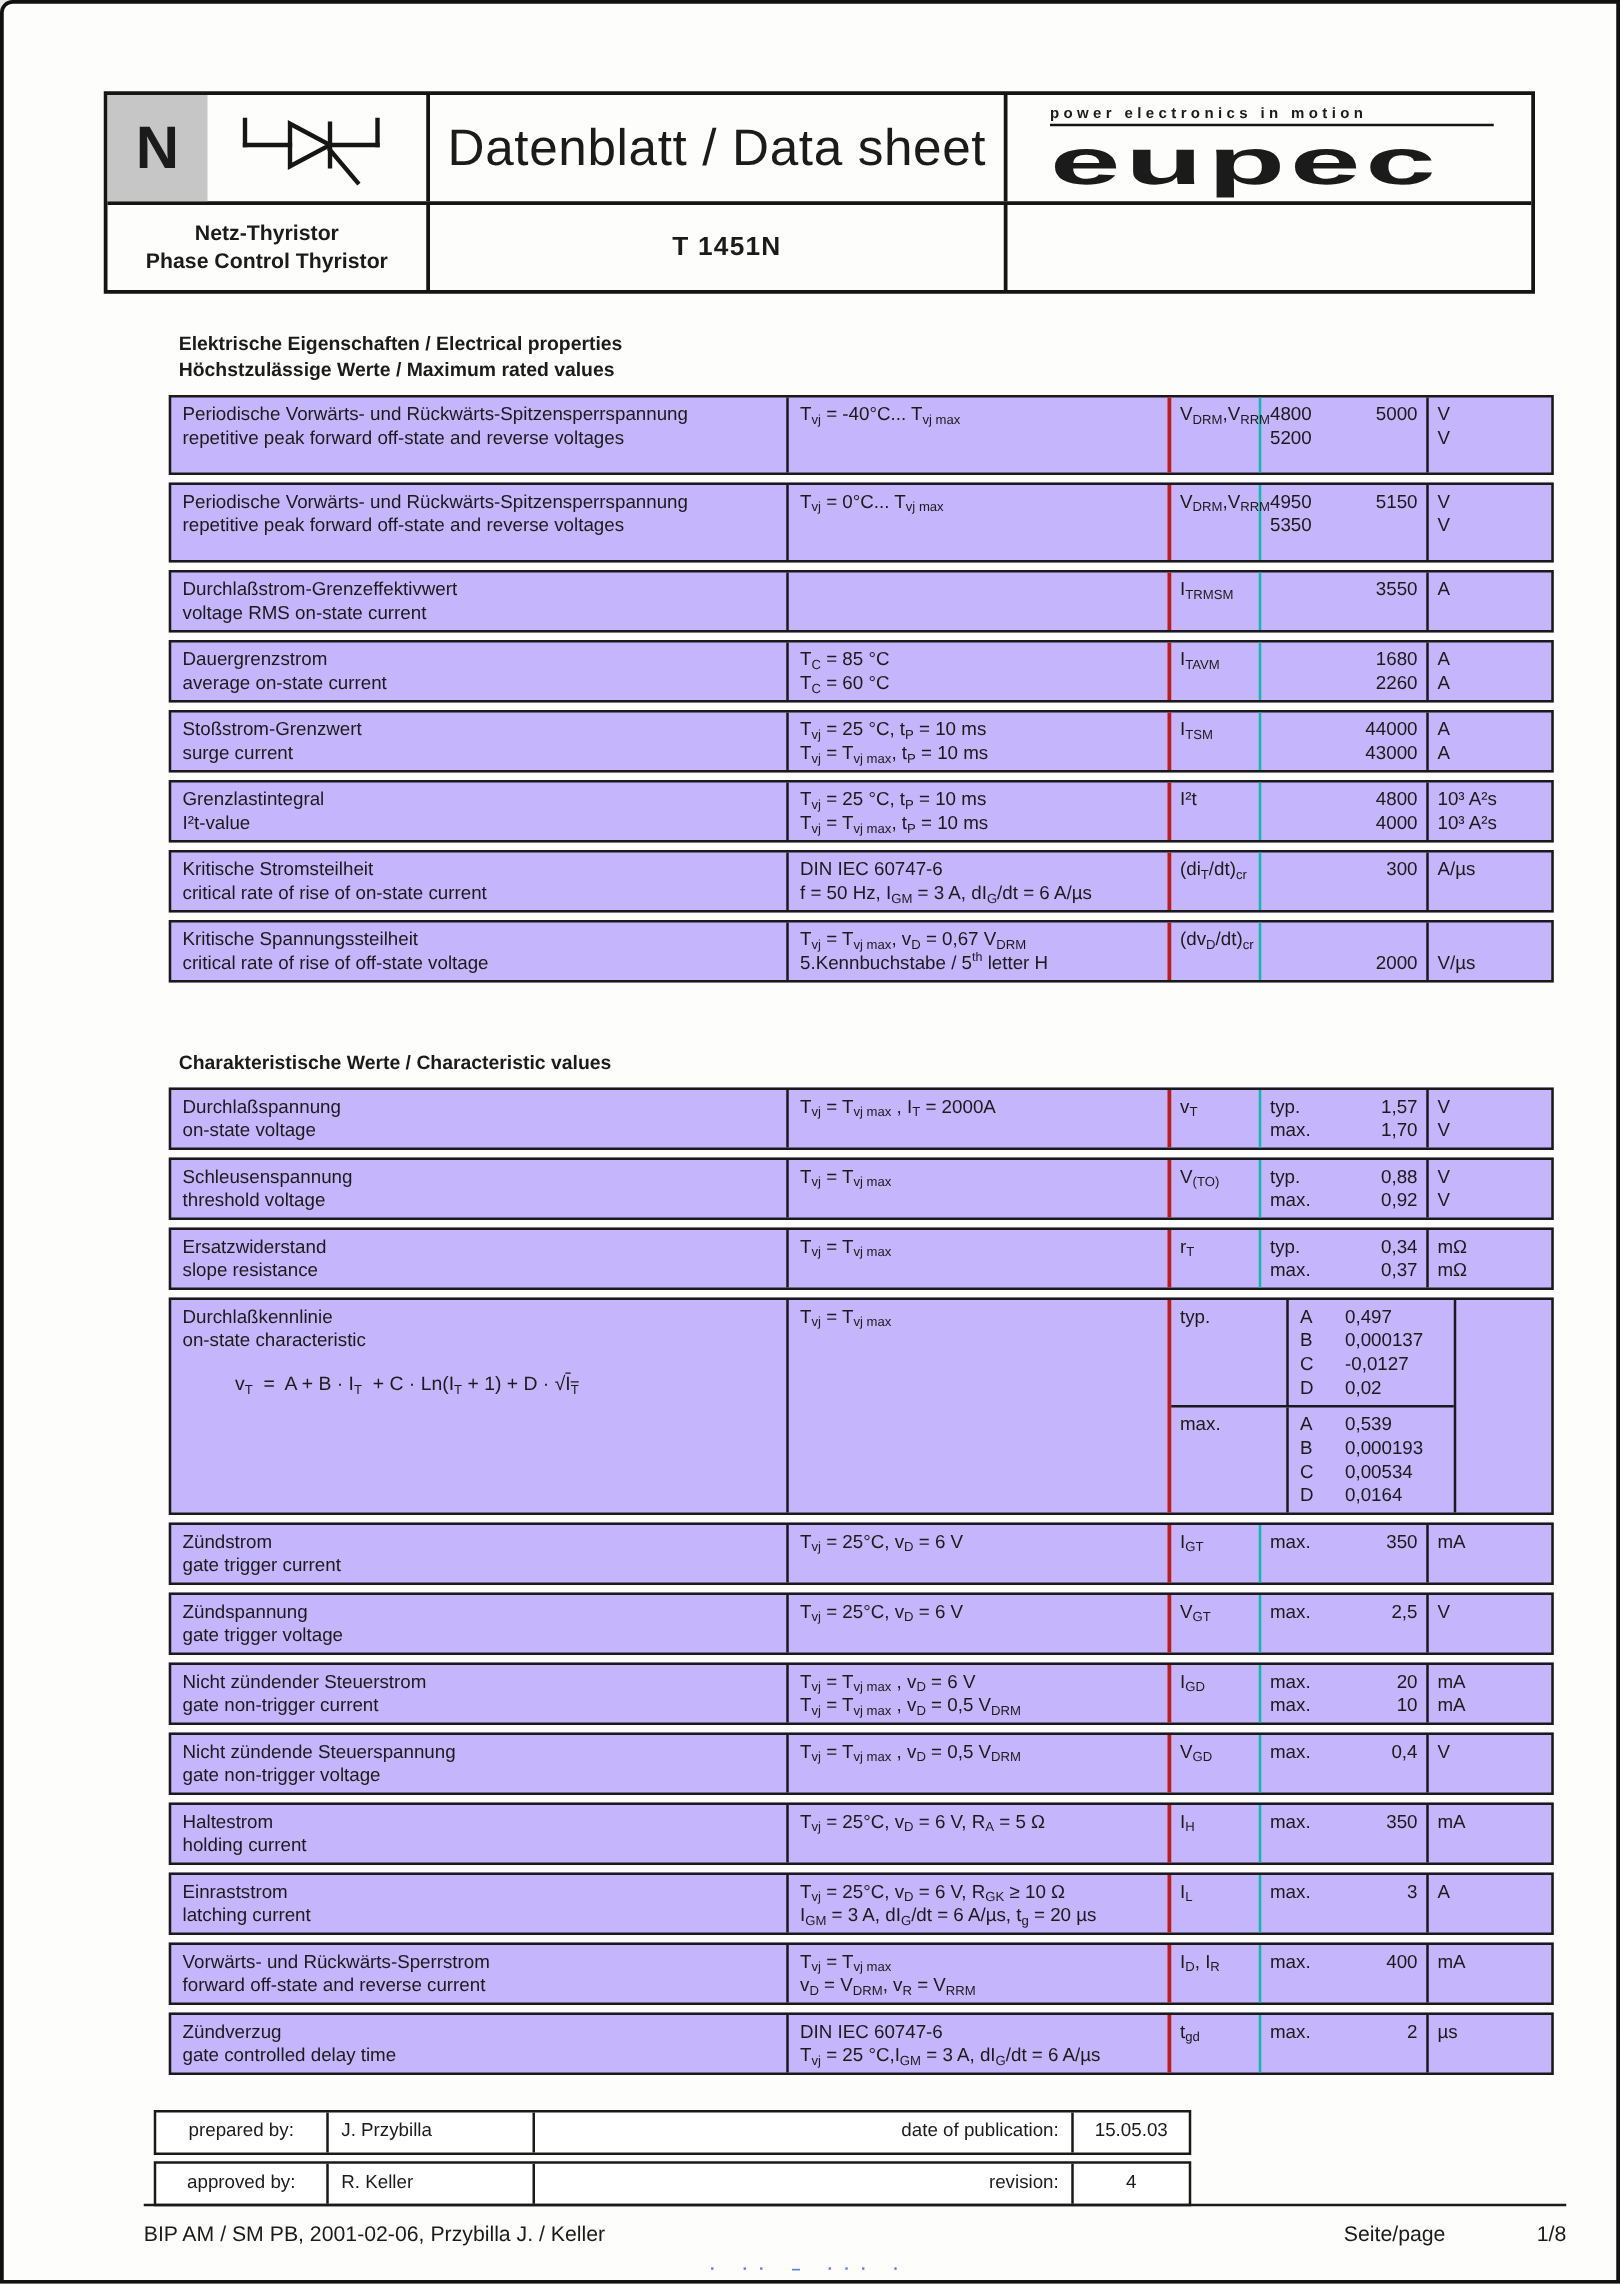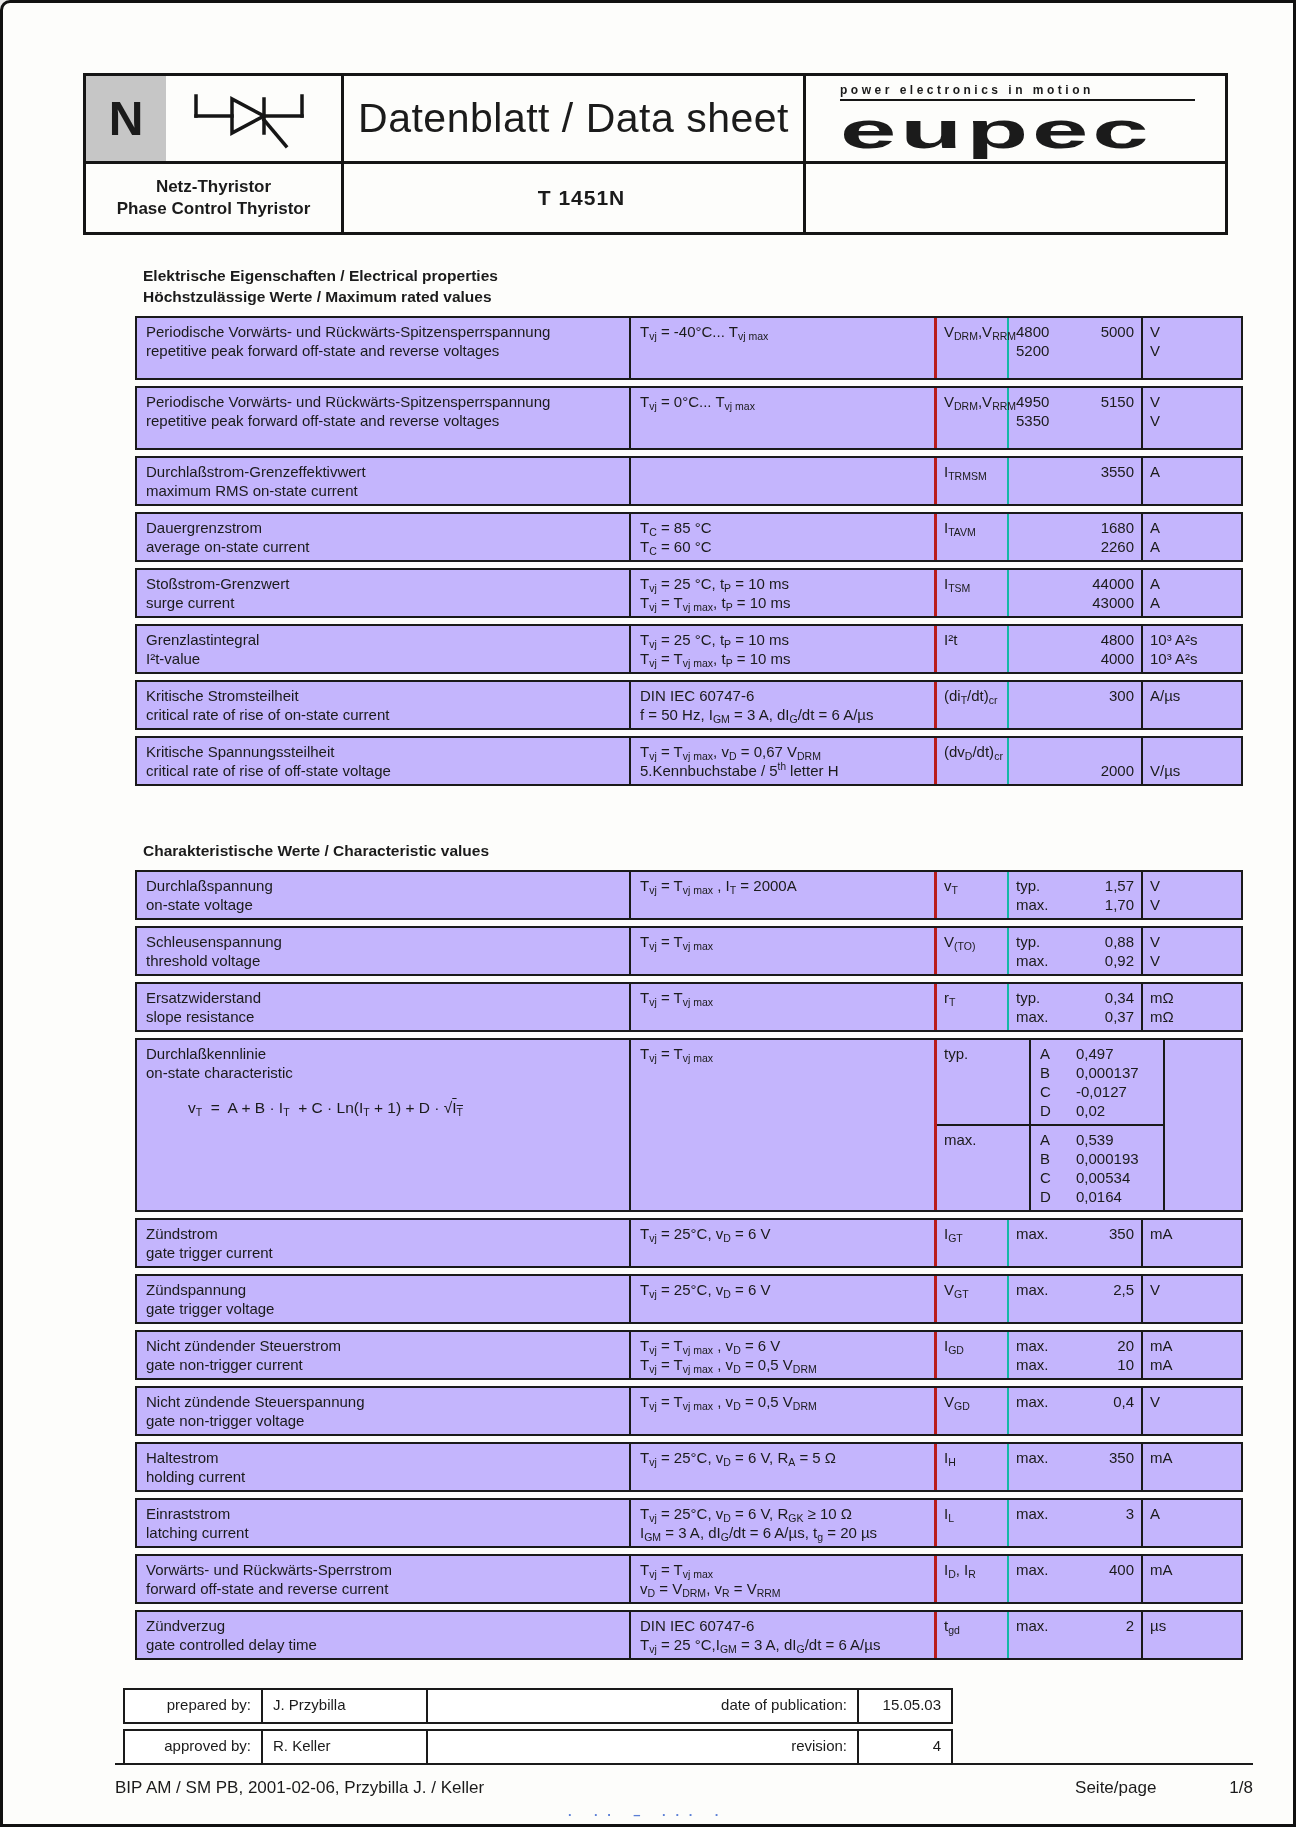--- a/index.html
+++ b/index.html
@@ -62,24 +62,24 @@
   .cgroup.sep { border-top:2px solid #1a1a1a; }
   .glabel { width:94px; border-right:2px solid #1a1a1a; padding:4px 7px; }
   .gpairs { flex:1; padding:4px 9px; }
   .gline  { display:flex; height:19px; }
   .gletter{ width:36px; }
 
   
   .approval { margin:28px 0 0 120px; width:830px; font-size:15px; }
   .approw { display:flex; border:2px solid #1a1a1a; margin-bottom:5px; background:#fff; }
   .approw > div { padding:6px 10px; min-height:32px; }
-  .a-l1 { width:138px; border-right:2px solid #1a1a1a; text-align:right; }
+  .a-l1 { width:138px; border-right:2px solid #1a1a1a; text-align:center; }
   .a-v1 { width:165px; border-right:2px solid #1a1a1a; }
   .a-l2 { flex:1;      border-right:2px solid #1a1a1a; text-align:right; }
-  .a-v2 { width:92px; text-align:right; }
+  .a-v2 { width:92px; text-align:center; }
 
   
   .pfooter { position:absolute; left:112px; right:40px; bottom:26px; border-top:2px solid #1a1a1a;
              padding-top:13px; display:flex; justify-content:space-between; font-size:17px; }
   .pf-right { display:flex; gap:73px; }
 
   .artifact { position:absolute; bottom:2px; left:50%; transform:translateX(-50%);
               font-size:13px; letter-spacing:9px; font-weight:bold; }
 </style>
 </head>
@@ -171,21 +171,21 @@
             </div>
           </div>
           <div class="c-unit">
             <div class="uline">V</div>
             <div class="uline">V</div>
           </div>
         </div>
         <div class="prow">
           <div class="c-param">
             <div class="nde">Durchlaßstrom-Grenzeffektivwert</div>
-            <div class="nen">maximum RMS on-state current</div>
+            <div class="nen">voltage RMS on-state current</div>
           </div>
           <div class="c-cond"></div>
           <div class="c-sym">I<sub>TRMSM</sub></div>
           <div class="c-val">
             <div class="vline">
               <span class="vfill"></span>
               <span class="vr">3550</span>
             </div>
           </div>
           <div class="c-unit">

